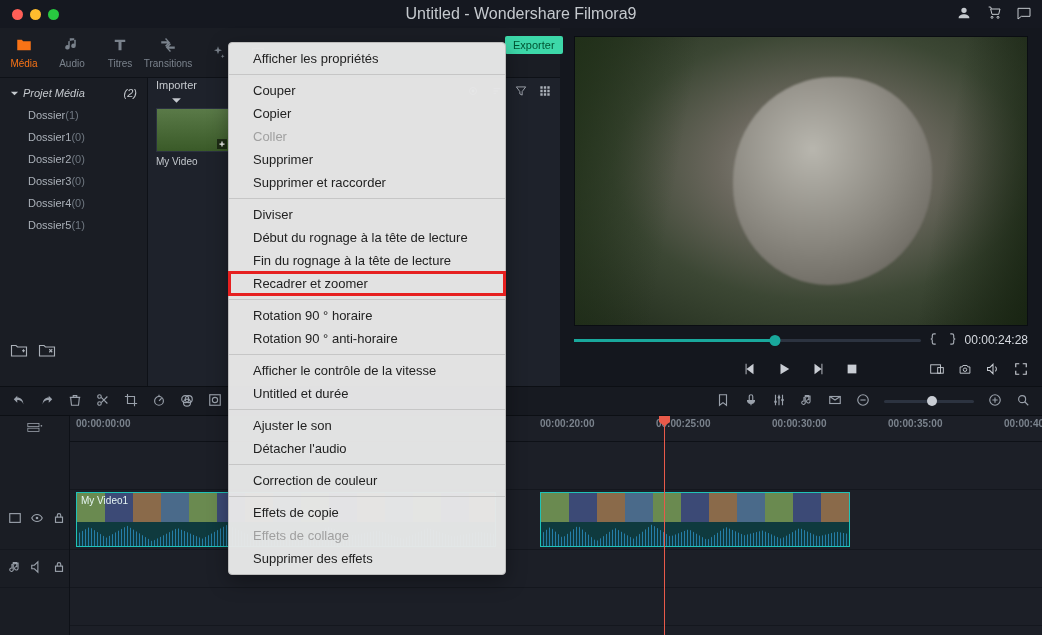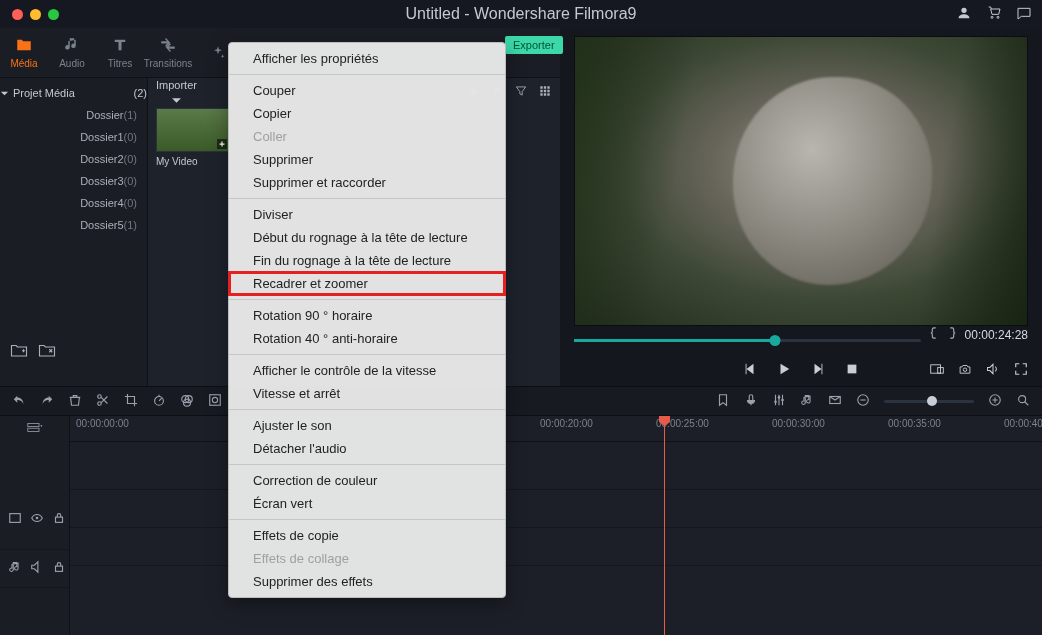--- a/index.html
+++ b/index.html
@@ -26,23 +26,23 @@
   .tab svg { width: 18px; height: 18px; fill: currentColor; }
   .tab-label { font-size: 10px; }
   .icon-only-tab { width: 40px; display: flex; justify-content: center; color: #7a828c; }
   .icon-only-tab svg { width: 16px; height: 16px; fill: currentColor; }
   .export-btn { position: absolute; left: 505px; top: 36px; background: #3dd8a9; color: #053; font-size: 11px; padding: 3px 8px; border-radius: 2px; cursor: pointer; z-index: 3; }
 
   
   .left-area { width: 560px; display: flex; flex-direction: column; }
   .panels { flex: 1; display: flex; }
   .sidebar { width: 148px; background: #1a1d24; border-right: 1px solid #0e1117; padding-top: 4px; }
-  .sidebar-item { display: flex; justify-content: flex-end; align-items: center; padding: 5px 10px 5px 14px; font-size: 11px; color: #aab0b8; cursor: pointer; }
+  .sidebar-item { display: flex; justify-content: flex-start; align-items: center; padding: 5px 10px 5px 14px; font-size: 11px; color: #aab0b8; cursor: pointer; }
   .sidebar-item .count { color: #6f7780; }
-  .sidebar-header { display: flex; align-items: center; gap: 4px; padding: 5px 0; font-size: 11px; color: #c5c9ce; }
+  .sidebar-header { display: flex; align-items: center; gap: 4px; padding: 5px 10px; font-size: 11px; color: #c5c9ce; font-style: italic; }
   .sidebar-header svg { width: 9px; height: 9px; fill: #c5c9ce; }
   .sidebar-child { padding-left: 28px; }
   .sidebar-footer { position: absolute; left: 10px; top: 342px; display: flex; gap: 10px; }
   .sidebar-footer svg { width: 18px; height: 16px; fill: #aab0b8; }
 
   .media-panel { flex: 1; background: #1e222b; }
   .media-toolbar { height: 28px; display: flex; align-items: center; gap: 6px; padding: 0 8px; font-size: 11px; color: #c5c9ce; }
   .media-toolbar svg { width: 11px; height: 11px; fill: #c5c9ce; }
   .media-toolbar .right { margin-left: auto; display: flex; gap: 10px; align-items: center; }
   .media-toolbar .right svg { width: 14px; height: 14px; fill: #aab0b8; }
@@ -50,21 +50,21 @@
   .thumb { width: 74px; height: 44px; background: linear-gradient(#5a7a48, #3a5a28); border: 1px solid #2b3140; position: relative; }
   .thumb svg { position: absolute; bottom: 2px; right: 2px; width: 10px; height: 10px; fill: #fff; }
   .clip-label { font-size: 10px; color: #c5c9ce; margin-top: 4px; }
 
   
   .preview-area { flex: 1; background: #14171e; display: flex; flex-direction: column; position: relative; }
   .preview-img { flex: 1; margin: 8px 14px 0 14px; background: radial-gradient(ellipse at 55% 45%, #9a9890 0%, #6a675d 30%, #3c4734 60%, #1f2a1a 100%); border: 1px solid #0a0d12; position: relative; overflow: hidden; }
   .koala { position: absolute; inset: 0; }
   .koala::before { content: ""; position: absolute; left: 35%; top: 14%; width: 44%; height: 72%; background: radial-gradient(circle at 40% 35%, #b8b6ae 0%, #8b8880 50%, #5a574f 100%); border-radius: 50% 46% 52% 48%; filter: blur(1px); }
   .koala::after { content: ""; position: absolute; left: 0; top: 0; width: 100%; height: 100%; background: linear-gradient(100deg, rgba(32,48,24,0.85) 0%, rgba(32,48,24,0) 25%, rgba(32,48,24,0) 78%, rgba(22,34,16,0.85) 100%); }
-  .playbar { height: 28px; display: flex; align-items: flex-end; padding: 12px 14px; gap: 8px; }
+  .playbar { height: 28px; display: flex; align-items: center; padding: 0 14px; gap: 8px; }
   .seek { flex: 1; height: 3px; background: #2c3340; position: relative; border-radius: 2px; }
   .seek .prog { position: absolute; left: 0; top: 0; bottom: 0; width: 58%; background: #19a89c; }
   .seek .knob { position: absolute; left: 58%; top: -4px; width: 11px; height: 11px; border-radius: 50%; background: #19a89c; transform: translateX(-50%); }
   .tc { font-size: 12px; color: #d6dae0; font-variant-numeric: tabular-nums; }
   .braces svg { width: 10px; height: 12px; fill: #aab0b8; }
   .controls { height: 32px; display: flex; align-items: center; justify-content: center; gap: 20px; position: relative; }
   .controls svg { width: 14px; height: 14px; fill: #c9cdd4; cursor: pointer; }
   .controls .right-group { position: absolute; right: 14px; display: flex; gap: 14px; align-items: center; }
 
   
@@ -77,21 +77,21 @@
   
   .timeline { height: 219px; background: #1c1f27; display: flex; }
   .track-headers { width: 70px; background: #1a1d24; border-right: 1px solid #0e1117; }
   .ruler-space { height: 26px; display: flex; align-items: center; justify-content: center; }
   .ruler-space svg { width: 16px; height: 14px; fill: #9aa1ab; }
   .track-head { height: 60px; display: flex; align-items: center; gap: 8px; padding-left: 8px; border-bottom: 1px solid #14171e; }
   .track-head svg { width: 14px; height: 14px; fill: #9aa1ab; }
   .track-head.small { height: 38px; }
 
   .track-body { flex: 1; position: relative; overflow: hidden; }
-  .ruler { height: 26px; display: flex; align-items: flex-start; position: relative; border-bottom: 1px solid #0e1117; }
+  .ruler { height: 26px; display: flex; align-items: flex-start; position: relative; border-bottom: 1px solid #0e1117; font-weight: bold; }
   .tick-group { position: absolute; top: 2px; font-size: 10px; color: #7a828c; }
   .tracks { position: relative; }
   .vtrack { height: 60px; border-bottom: 1px solid #14171e; position: relative; }
   .vtrack.small { height: 38px; }
   .clip { position: absolute; top: 2px; bottom: 2px; background: #2a5560; border: 1px solid #1fc3b8; }
   .clip .vid-strip { height: 55%; background: repeating-linear-gradient(90deg, #6a8a50 0 28px, #3c4a76 28px 56px, #8a6a4a 56px 84px, #4a6a8a 84px 112px); }
   .clip .aud-strip { height: 45%; background: #0f3a3e; position: relative; overflow: hidden; }
   .clip .aud-strip::before { content: ""; position: absolute; inset: 0; background: repeating-linear-gradient(90deg, transparent 0 2px, #2f9bd6 2px 3px); opacity: 0.7; clip-path: polygon(0 50%, 3% 20%, 7% 65%, 12% 15%, 18% 80%, 24% 25%, 30% 70%, 36% 10%, 42% 60%, 48% 30%, 54% 75%, 60% 20%, 66% 55%, 72% 35%, 78% 70%, 84% 25%, 90% 60%, 96% 40%, 100% 50%, 100% 100%, 0 100%); }
   .clip-label-tl { position: absolute; top: 2px; left: 4px; font-size: 10px; color: #e6f5f3; z-index: 2; }
   .playhead { position: absolute; top: 0; bottom: 0; width: 1px; background: #e85a4a; z-index: 5; }
@@ -412,20 +412,31 @@
     <div class="ruler">
       <div class="tick-group" style="left:6px"><span>00:00:00:00</span></div>
       <div class="tick-group" style="left:470px"><span>00:00:20:00</span></div>
       <div class="tick-group" style="left:586px"><span>00:00:25:00</span></div>
       <div class="tick-group" style="left:702px"><span>00:00:30:00</span></div>
       <div class="tick-group" style="left:818px"><span>00:00:35:00</span></div>
       <div class="tick-group" style="left:934px"><span>00:00:40:00</span></div>
     </div>
     <div class="tracks">
       <div class="vtrack" style="height:48px"></div>
+      <div class="vtrack">
+        <div class="clip" style="left:6px; width:420px">
+          <span class="clip-label-tl">My Video1</span>
+          <div class="vid-strip"></div>
+          <div class="aud-strip"></div>
+        </div>
+        <div class="clip" style="left:470px; width:310px">
+          <div class="vid-strip"></div>
+          <div class="aud-strip"></div>
+        </div>
+      </div>
       <div class="vtrack small"></div>
       <div class="vtrack small"></div>
     </div>
     <div class="playhead" style="left:594px"></div>
   </div>
 </div>
 
 <div class="ctx-menu">
   <div class="ctx-item">Afficher les propriétés</div>
   <div class="ctx-sep"></div>
@@ -434,28 +445,27 @@
   <div class="ctx-item disabled">Coller</div>
   <div class="ctx-item">Supprimer</div>
   <div class="ctx-item">Supprimer et raccorder</div>
   <div class="ctx-sep"></div>
   <div class="ctx-item">Diviser</div>
   <div class="ctx-item">Début du rognage à la tête de lecture</div>
   <div class="ctx-item">Fin du rognage à la tête de lecture</div>
   <div class="ctx-item highlighted">Recadrer et zoomer</div>
   <div class="ctx-sep"></div>
   <div class="ctx-item">Rotation 90 ° horaire</div>
-  <div class="ctx-item">Rotation 40 ° anti-horaire</div>
+  <div class="ctx-item">Rotation 90 ° anti-horaire</div>
   <div class="ctx-sep"></div>
   <div class="ctx-item">Afficher le contrôle de la vitesse</div>
-  <div class="ctx-item">Vitesse et arrêt</div>
+  <div class="ctx-item">Untitled et durée</div>
   <div class="ctx-sep"></div>
   <div class="ctx-item">Ajuster le son</div>
   <div class="ctx-item">Détacher l'audio</div>
   <div class="ctx-sep"></div>
   <div class="ctx-item">Correction de couleur</div>
-  <div class="ctx-item">Écran vert</div>
   <div class="ctx-sep"></div>
   <div class="ctx-item">Effets de copie</div>
   <div class="ctx-item disabled">Effets de collage</div>
   <div class="ctx-item">Supprimer des effets</div>
 
 </div>
 
 </body></html>

